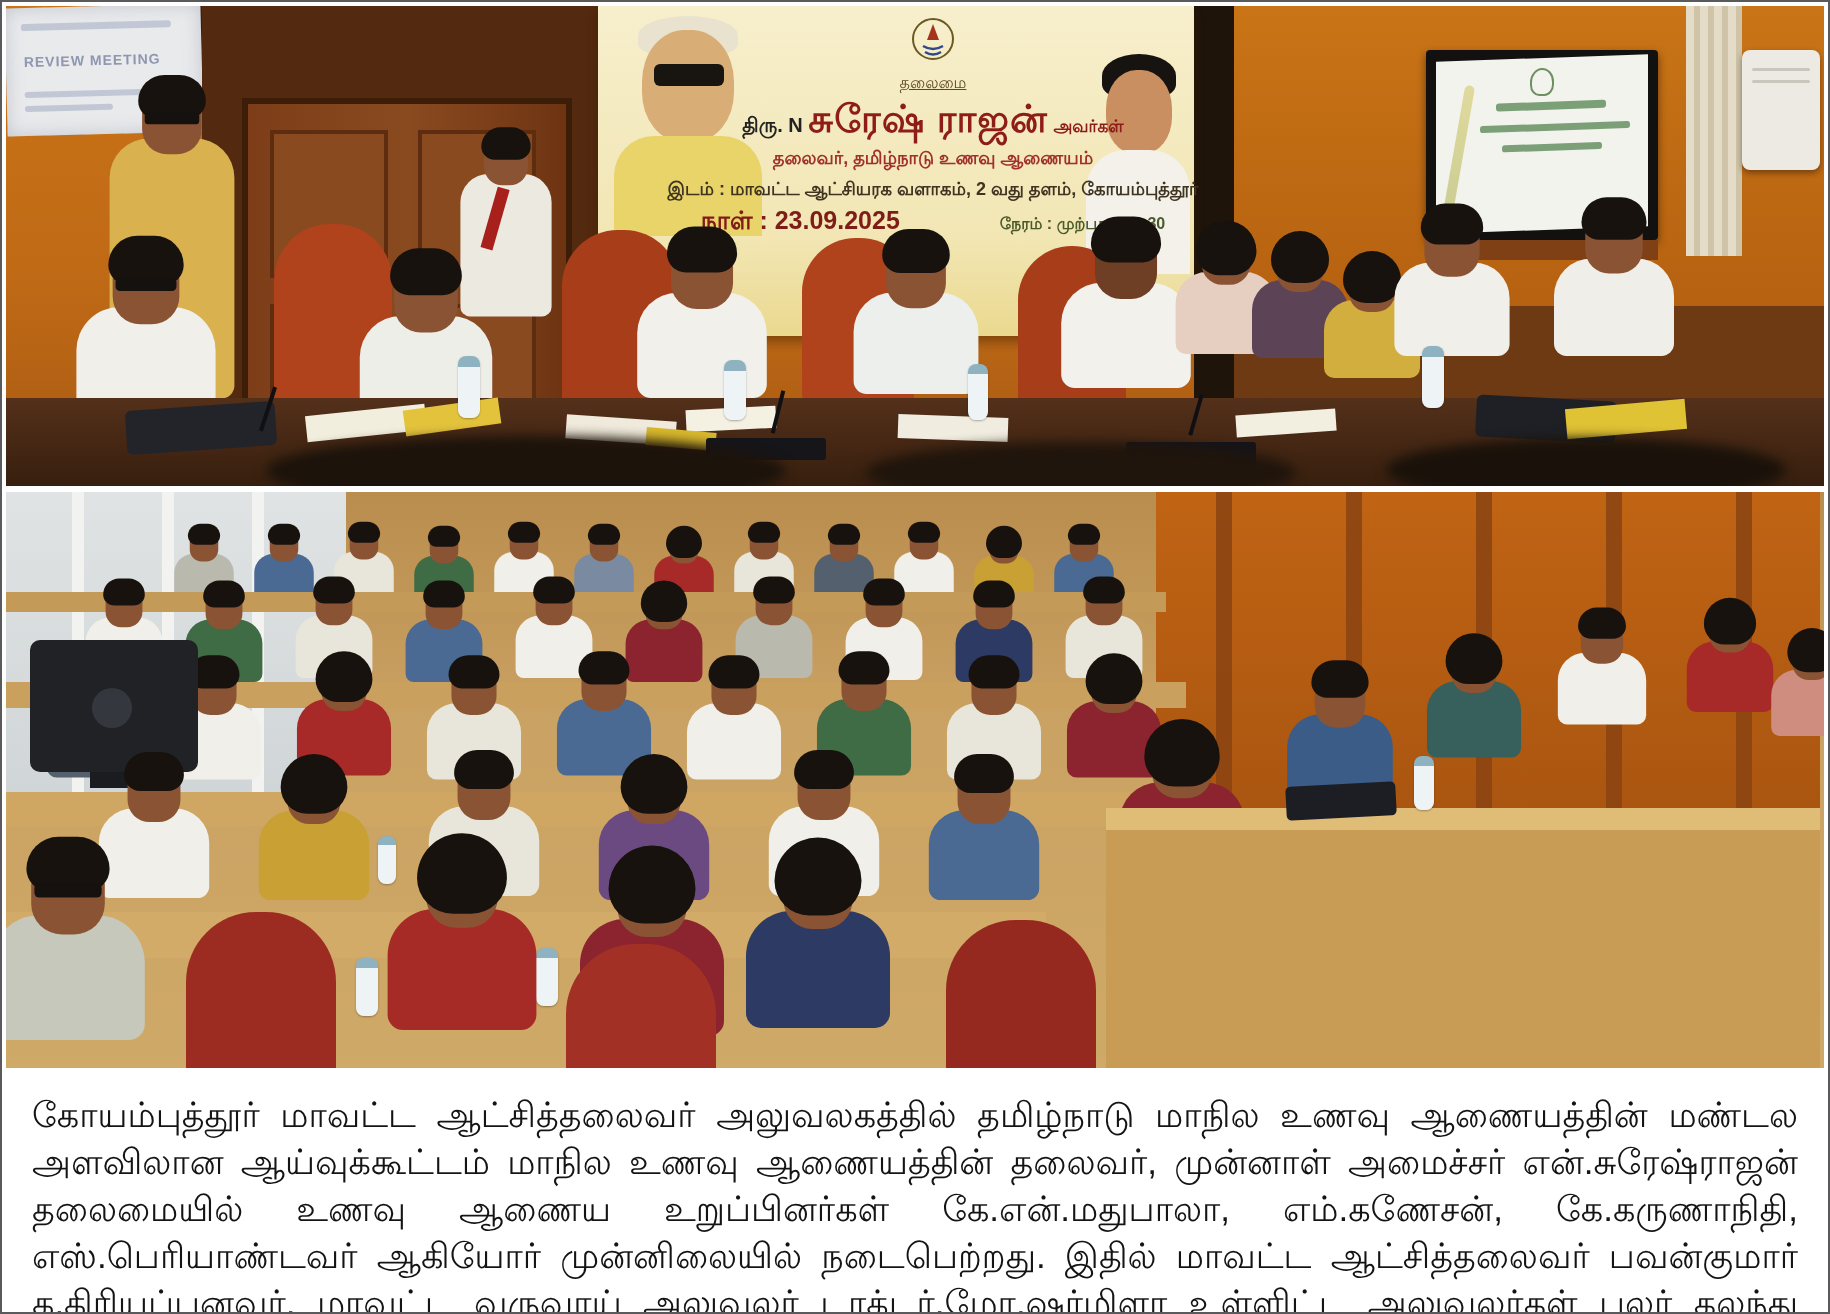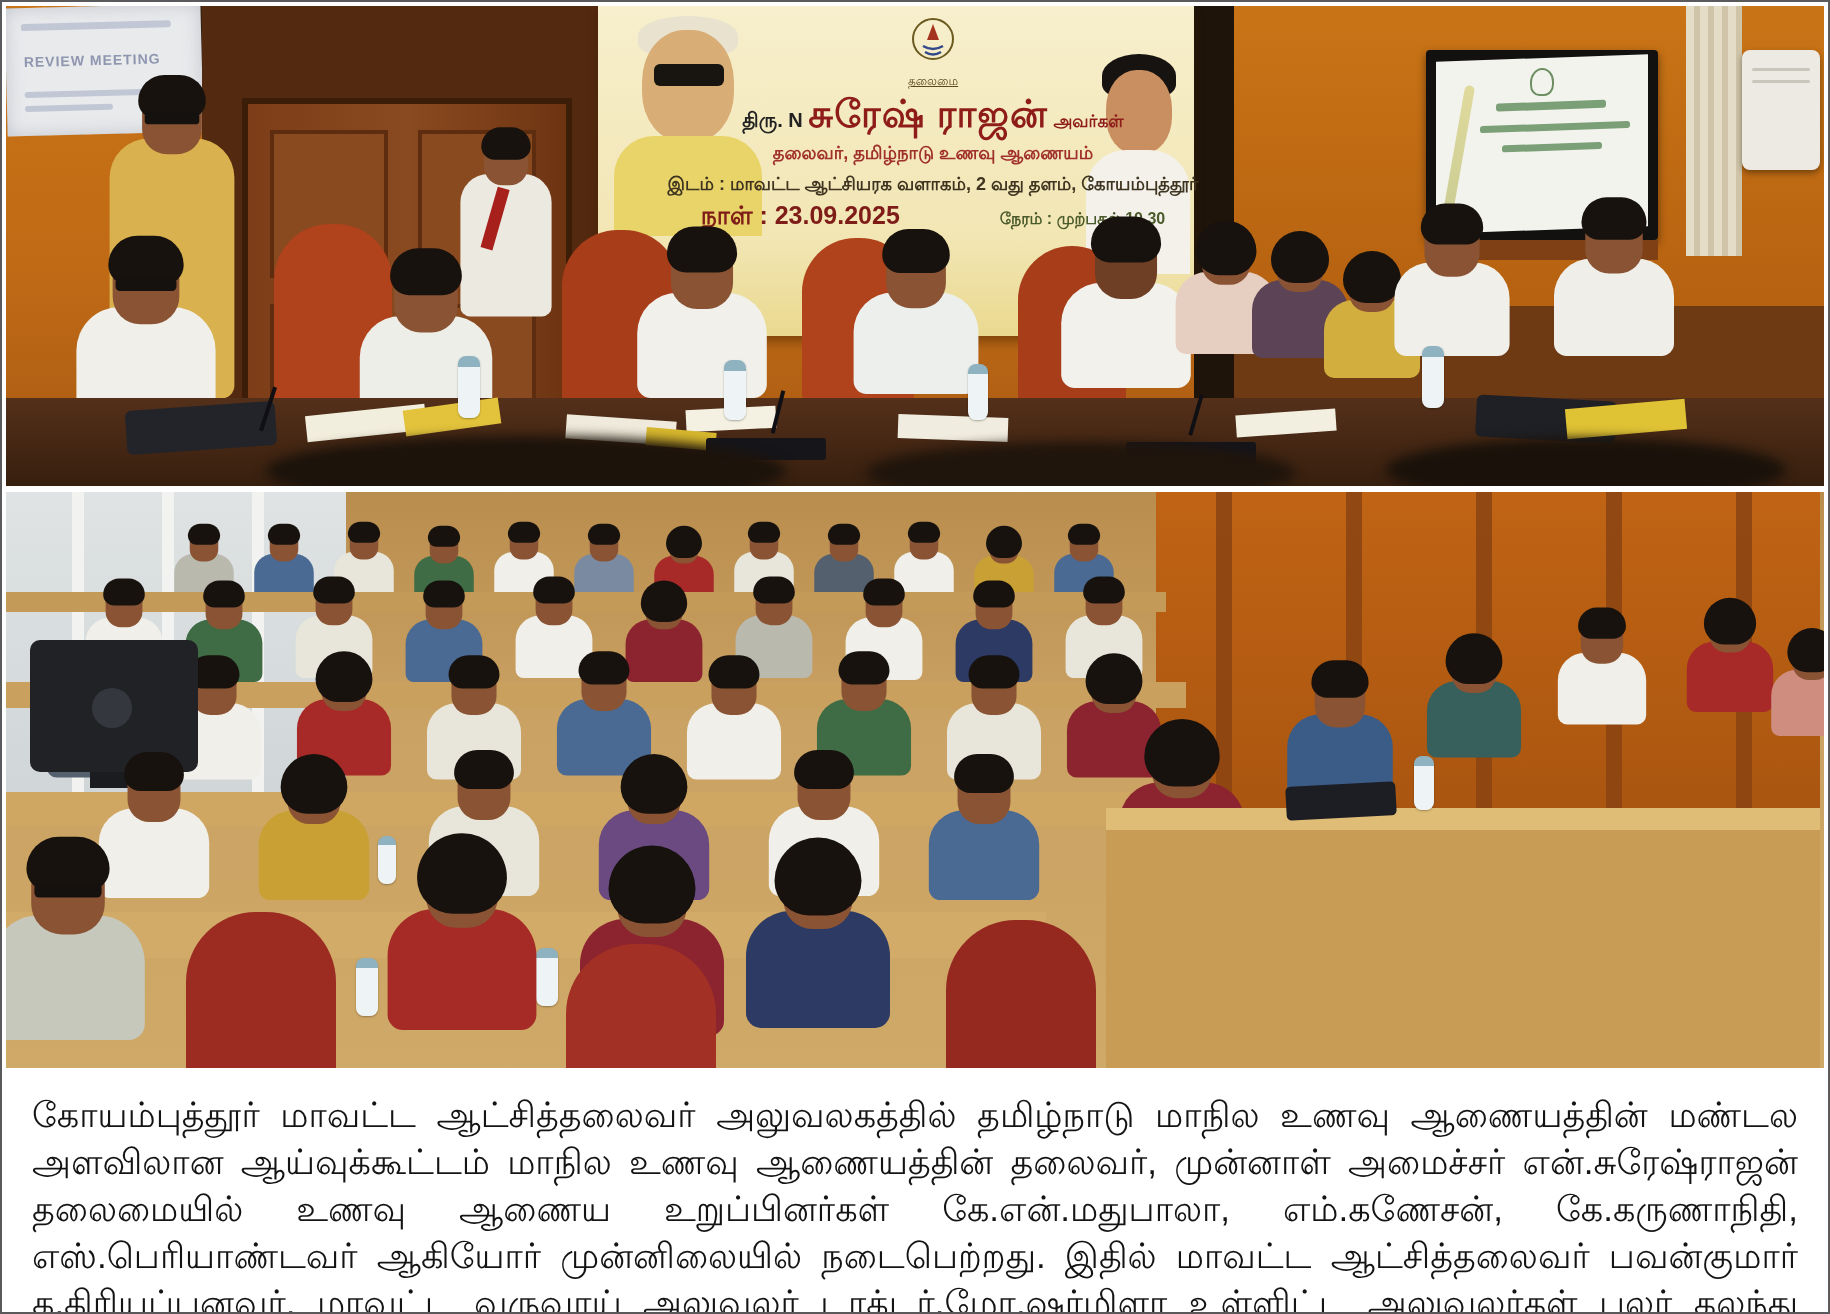--- a/index.html
+++ b/index.html
@@ -44,21 +44,21 @@
   .pt-hair{position:absolute;border-radius:50% 50% 30% 30%;}
   .pt-glasses{position:absolute;background:#181410;border-radius:6px;}
   .pt-shawl{position:absolute;border-radius:40px 40px 0 0;}
 
   
   .banner-col{position:absolute;left:120px;top:8px;width:430px;display:flex;flex-direction:column;align-items:center;text-align:center;}
   .emblem{margin-bottom:2px;}
   .b-org{font-size:27px;font-weight:bold;color:#30305e;letter-spacing:1px;}
   .b-title{font-size:25px;font-weight:bold;color:#2e2e5a;margin-top:4px;}
   .b-districts{font-size:18px;font-weight:bold;color:#3c3c34;margin-top:5px;}
-  .b-chair{font-size:12px;color:#5c4a1e;text-decoration:underline;margin-top:8px;}
+  .b-chair{font-size:16px;color:#5c4a1e;text-decoration:underline;margin-top:8px;}
   .b-chief{margin-top:4px;color:#222;font-size:20px;font-weight:bold;white-space:nowrap;}
   .b-chief .nm{font-size:38px;color:#8e1d1a;letter-spacing:1px;}
   .b-chief .sfx{font-size:17px;color:#8e1d1a;}
   .b-role{font-size:18px;font-weight:bold;color:#a0302c;margin-top:2px;}
   .b-venue{font-size:18px;font-weight:bold;color:#3e3420;margin-top:8px;white-space:nowrap;}
   .b-row{display:flex;justify-content:space-between;width:108%;margin-top:4px;align-items:baseline;}
   .b-date{font-size:25px;font-weight:bold;color:#7e1c18;}
   .b-time{font-size:16px;font-weight:bold;color:#4a5a2a;}
 
   

